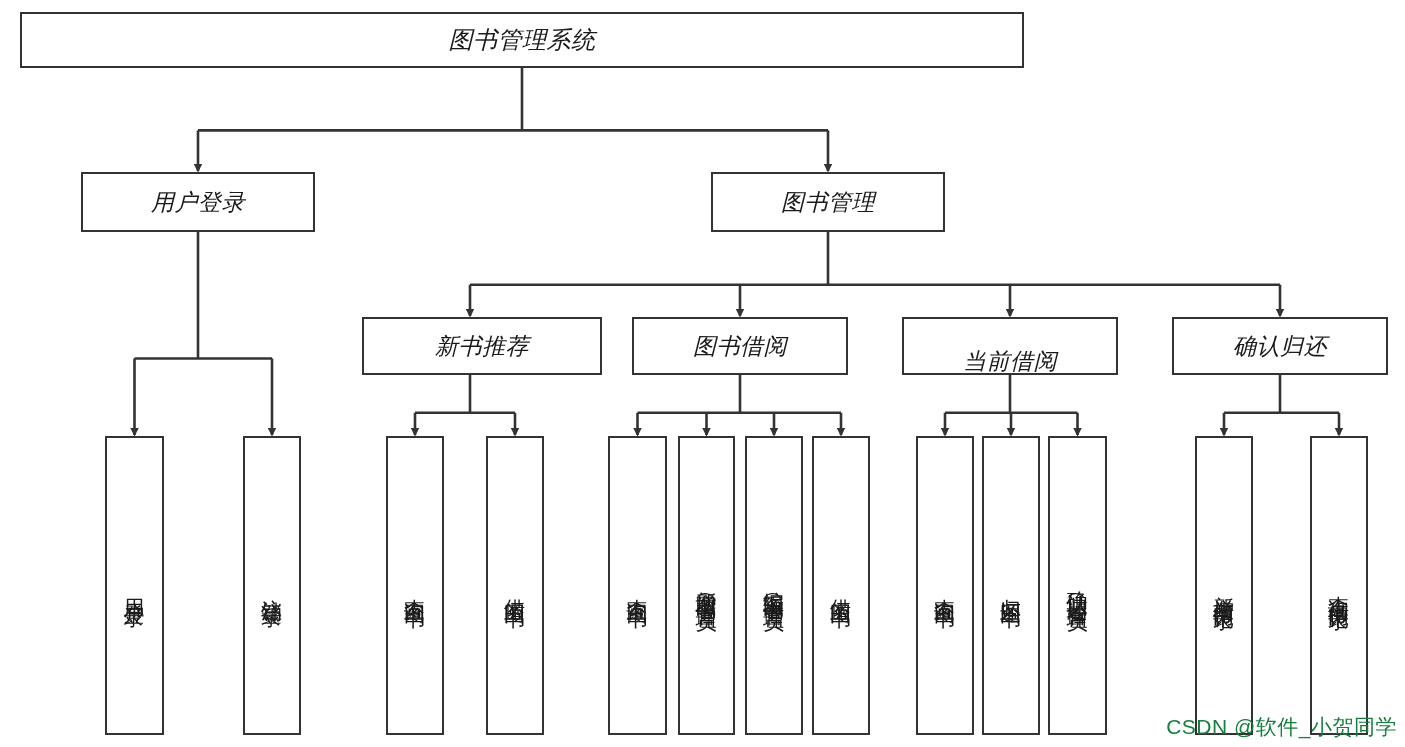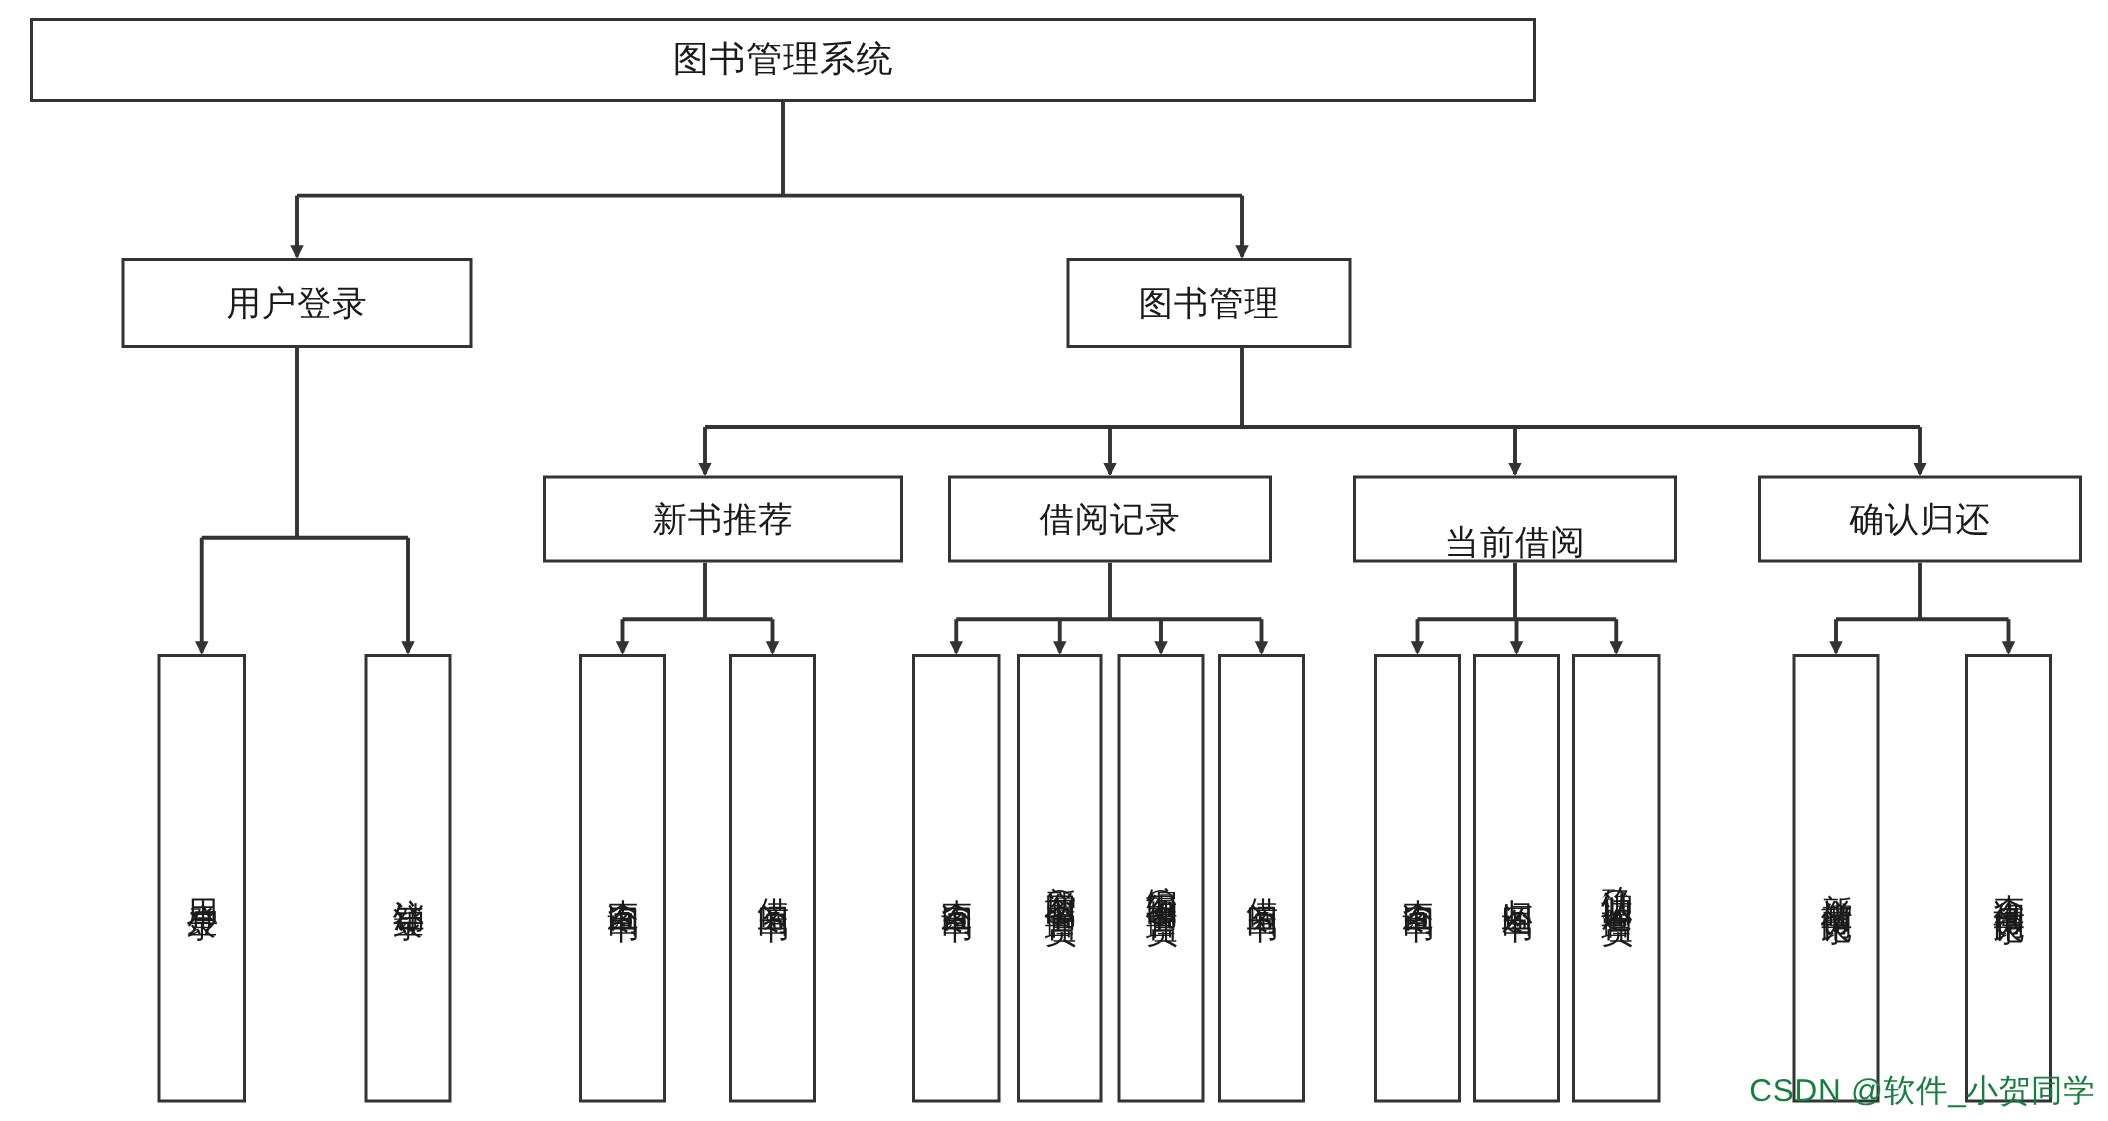--- a/index.html
+++ b/index.html
@@ -38,20 +38,21 @@
   }
   .node .label {
     color: #1a1a1a;
     line-height: 1.05;
     white-space: nowrap;
   }
   
   .node.horiz .label {
     font-size: 23px;
     letter-spacing: 0.5px;
+    font-style: italic;
   }
   .node.root .label {
     font-size: 24px;
   }
   
   .node.vert {
     align-items: center;
     justify-content: center;
     padding-top: 4px;
   }
@@ -123,29 +124,29 @@
       </g>
   </svg>
 
   <div class="node horiz root" style="left: 20px; top: 12px; width: 1004px; height: 56px;">
     <span class="label">图书管理系统</span>
   </div>
 
   <div class="node horiz" style="left: 81px; top: 172px; width: 234px; height: 60px;">
     <span class="label">用户登录</span>
   </div>
-  <div class="node horiz" style="left: 711px; top: 172px; width: 190px; height: 60px;">
+  <div class="node horiz" style="left: 711px; top: 172px; width: 234px; height: 60px;">
     <span class="label">图书管理</span>
   </div>
 
   <div class="node horiz" style="left: 362px; top: 317px; width: 240px; height: 58px;">
     <span class="label">新书推荐</span>
   </div>
   <div class="node horiz" style="left: 632px; top: 317px; width: 216px; height: 58px;">
-    <span class="label">借阅记录</span>
+    <span class="label">图书借阅</span>
   </div>
   <div class="node horiz" style="left: 902px; top: 317px; width: 216px; height: 58px; align-items: flex-end;">
     <span class="label">当前借阅</span>
   </div>
   <div class="node horiz" style="left: 1172px; top: 317px; width: 216px; height: 58px;">
     <span class="label">确认归还</span>
   </div>
 
   <div class="node vert" style="left: 105px; top: 436px; width: 59px; height: 299px;">
     <span class="label">用户登录</span>

